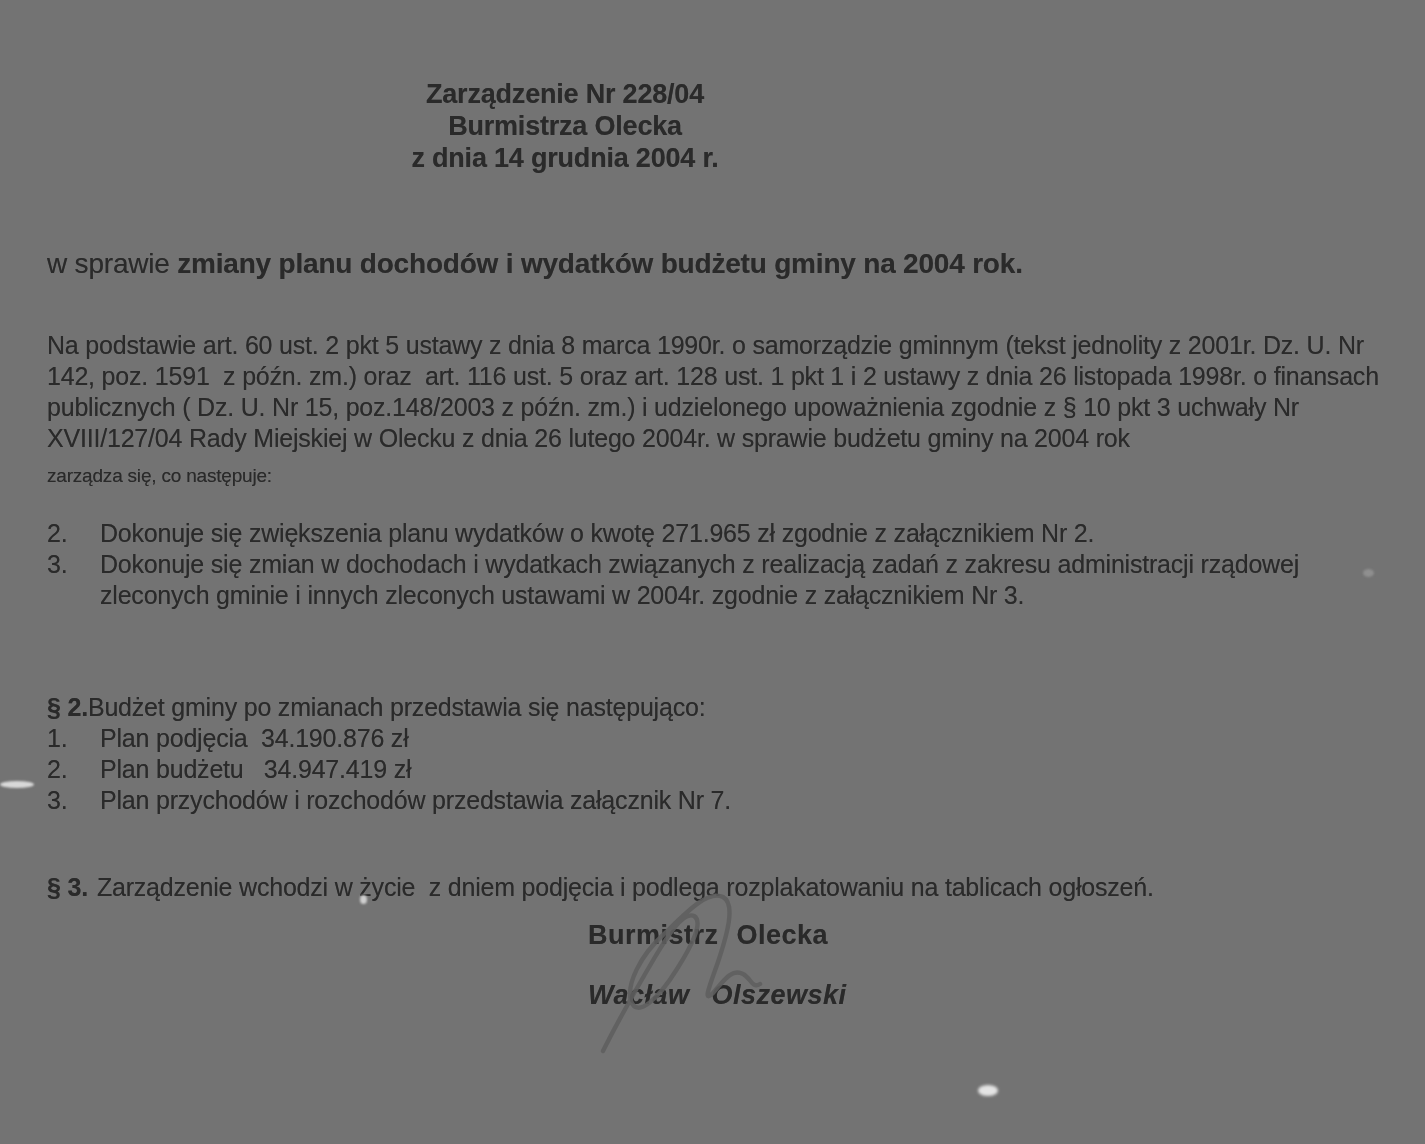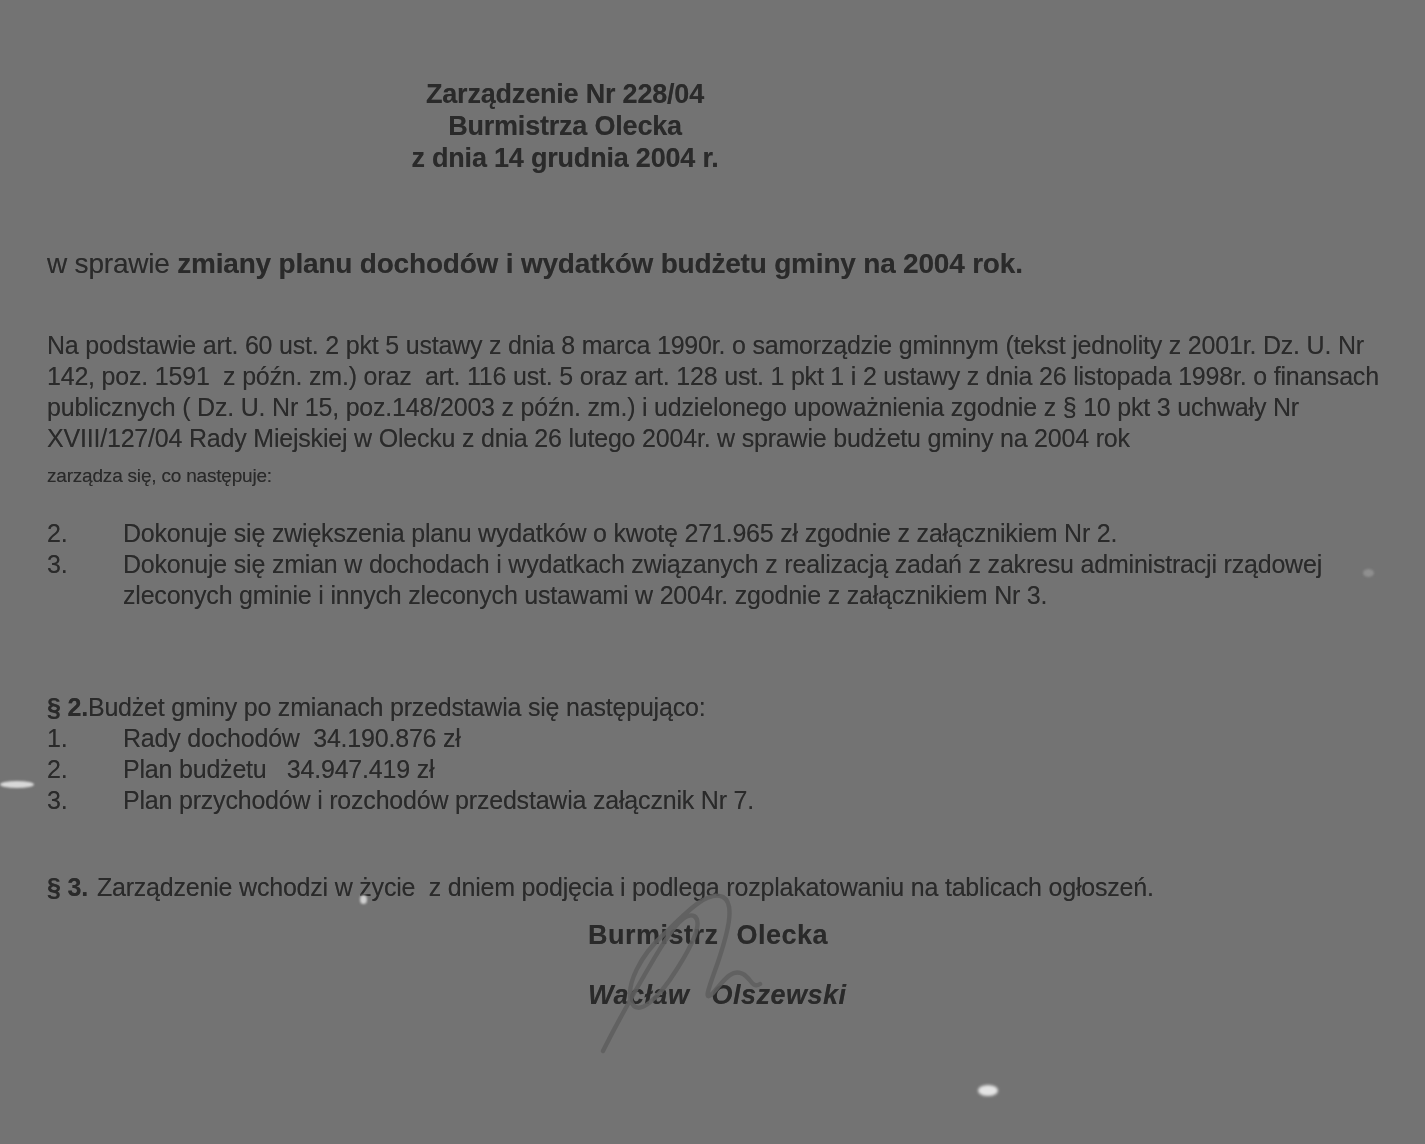--- a/index.html
+++ b/index.html
@@ -63,21 +63,21 @@
   .par3 { top: 833px; left: 47px; width: 1345px; margin-top: 39px; }
 
   .mark { font-weight: bold; }
   .mark-gap { margin-right: 9px; }
 
   .hang-list { margin-top: 0; }
   .hang-row { display: flex; }
   .hang-row .num {
     flex: 0 0 53px;
   }
-  .hang-row .txt { flex: 1; margin-left: 23px; }
+  .hang-row .txt { flex: 1; }
 
   .sig-role {
     top: 920px;
     left: 588px;
     font-weight: bold;
     font-size: 27px;
     letter-spacing: 0.5px;
     word-spacing: 10px;
   }
   .sig-name {
@@ -137,21 +137,21 @@
     </div>
   </div>
 
   <div class="abs par-block par2">
     <div>
       <span class="mark">§  2.</span><span class="pre">Budżet gminy po zmianach przedstawia się następująco:</span>
     </div>
     <div class="hang-list">
       <div class="hang-row">
         <span class="num">1.</span>
-        <span class="txt pre">Rady dochodów  34.190.876 zł</span>
+        <span class="txt pre">Plan podjęcia  34.190.876 zł</span>
       </div>
       <div class="hang-row">
         <span class="num">2.</span>
         <span class="txt pre">Plan budżetu   34.947.419 zł</span>
       </div>
       <div class="hang-row">
         <span class="num">3.</span>
         <span class="txt pre">Plan przychodów i rozchodów przedstawia załącznik Nr 7.</span>
       </div>
     </div>

